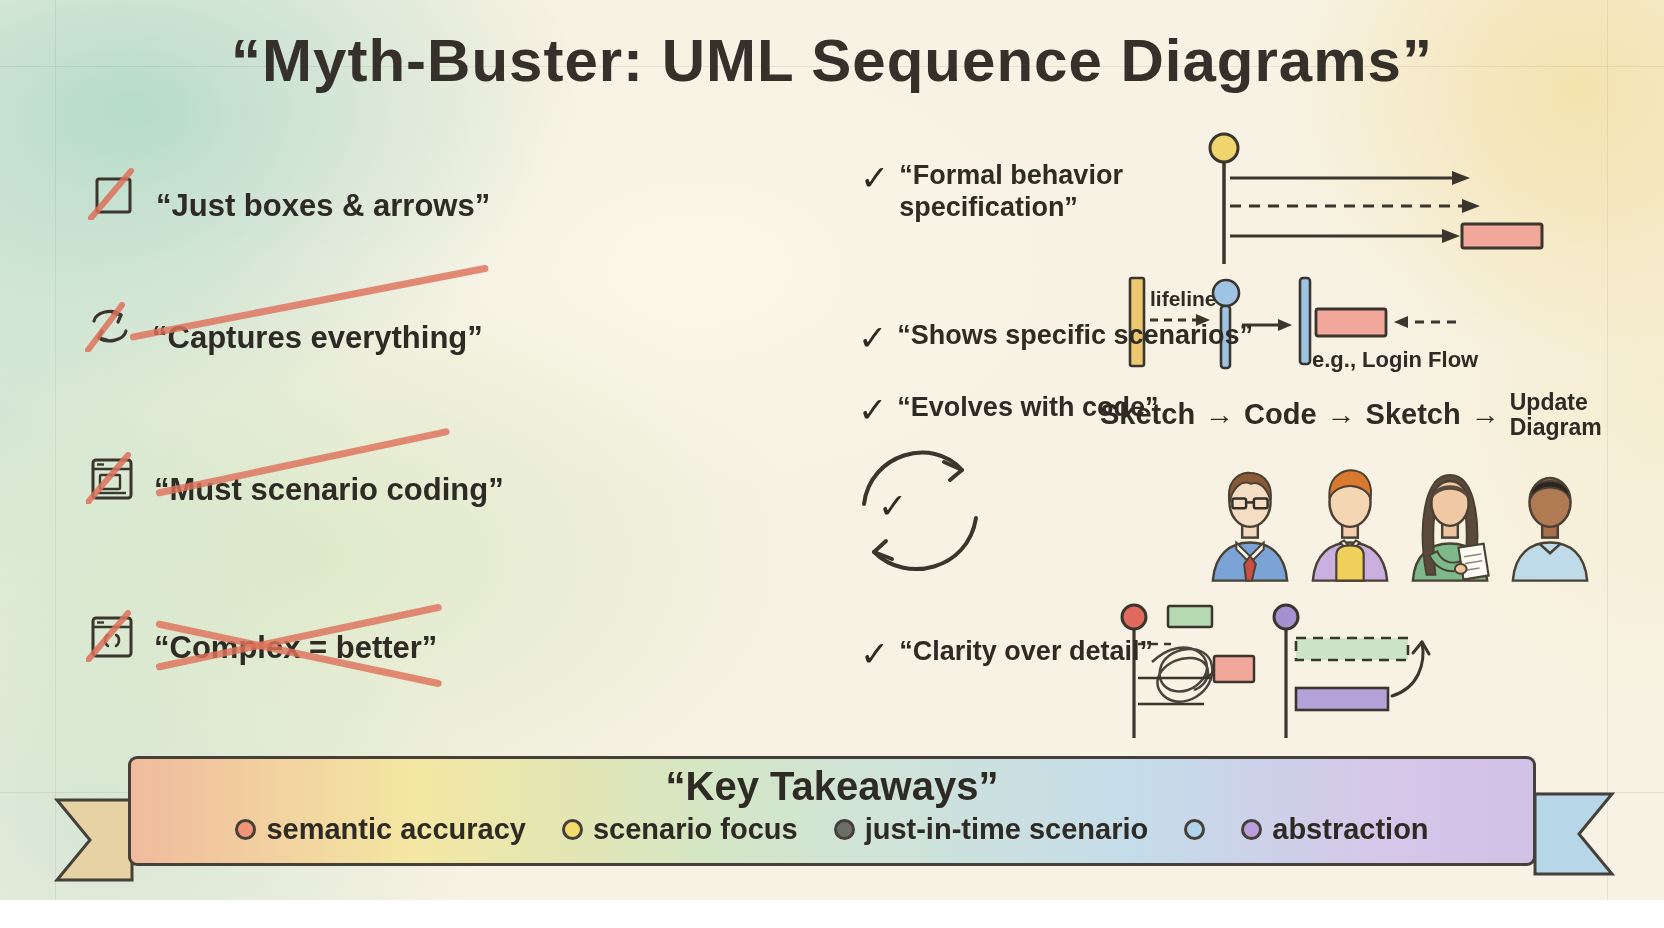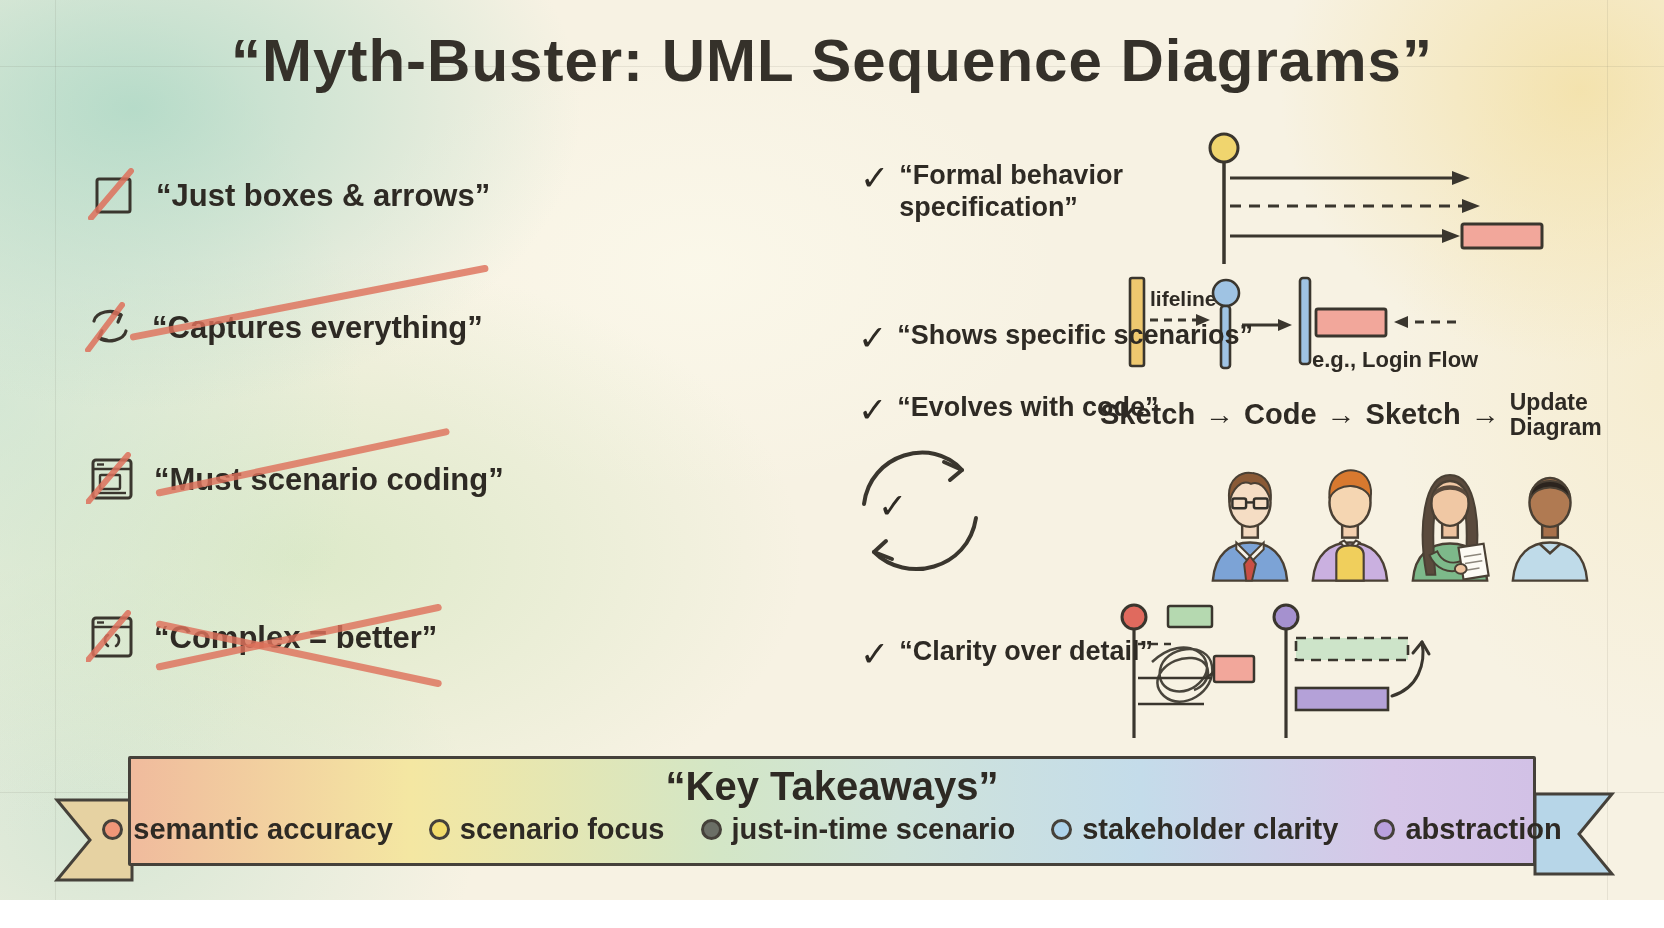--- a/index.html
+++ b/index.html
@@ -13,34 +13,34 @@
       radial-gradient(ellipse 540px 380px at 6% 92%, rgba(186,220,200,.55), rgba(186,220,200,0) 70%),
       radial-gradient(ellipse 430px 390px at 95% 10%, rgba(243,224,165,.85), rgba(243,224,165,0) 70%),
       radial-gradient(ellipse 390px 520px at 100% 42%, rgba(245,232,190,.50), rgba(245,232,190,0) 70%),
       radial-gradient(ellipse 520px 320px at 42% 30%, rgba(251,248,234,.9), rgba(251,248,234,0) 70%);}
   .guide{position:absolute;background:rgba(110,105,90,.12);}
   .guide.v{width:1px;top:0;bottom:0;}
   .guide.h{height:1px;left:0;right:0;}
   .title{position:absolute;top:26px;left:0;width:100%;text-align:center;
     font-size:60px;font-weight:bold;letter-spacing:1px;color:#35312a;margin:0;}
   
-  .myth-row{position:absolute;display:flex;align-items:center;gap:16px;}
+  .myth-row{position:absolute;display:flex;align-items:flex-end;gap:16px;}
   .myth-label{font-size:31px;font-weight:600;color:#2e2a24;white-space:nowrap;}
   .strike-line{position:absolute;height:7px;border-radius:4px;background:#de715c;opacity:.82;transform-origin:left center;}
   
   .truth-row{position:absolute;display:flex;align-items:flex-start;gap:10px;z-index:2;}
   .check{font-size:35px;line-height:1;color:#2e2a24;font-weight:bold;}
   .truth-label{font-size:27px;font-weight:600;color:#2e2a24;line-height:1.18;}
   .abs{position:absolute;}
   .flow{position:absolute;display:flex;align-items:center;gap:10px;font-size:29px;font-weight:600;color:#2e2a24;}
   .flow-last{width:100px;font-size:23px;line-height:1.08;}
   .people{position:absolute;display:flex;gap:12px;}
   
   .banner-band{position:absolute;left:128px;top:756px;width:1408px;height:110px;z-index:3;
-    border:3px solid #45413a;border-radius:2px;box-sizing:border-box;text-align:center;
+    border:3px solid #45413a;border-radius:9px;box-sizing:border-box;text-align:center;
     background:linear-gradient(90deg,#f0bb9d 0%,#f4e7a2 20%,#d3e6c6 42%,#cfe3da 55%,#c4dcea 72%,#d6c6e8 90%,#d2c1e6 100%);}
   .banner-title{margin-top:5px;font-size:40px;font-weight:bold;color:#2e2a24;}
   .bullets{display:flex;justify-content:center;align-items:center;gap:36px;margin-top:4px;}
   .bullet-item{display:flex;align-items:center;gap:10px;font-size:29px;font-weight:600;color:#2e2a24;white-space:nowrap;text-align:center;}
   .bullet-dot{width:15px;height:15px;border:3px solid #45413a;border-radius:50%;flex:0 0 auto;}
   .tail{position:absolute;z-index:2;}
 </style>
 </head>
 <body>
 
@@ -273,21 +273,20 @@
       <span class="bullet-item">
         <span class="bullet-dot" style="background-color: rgb(242, 220, 107);"></span>
         <span>scenario focus</span>
       </span>
       <span class="bullet-item">
         <span class="bullet-dot" style="background-color: rgb(107, 111, 102);"></span>
         <span>just-in-time scenario</span>
       </span>
       <span class="bullet-item">
         <span class="bullet-dot" style="background-color: rgb(174, 211, 234);"></span>
-        <span>stakeholder clarity</span>
       </span>
       <span class="bullet-item">
         <span class="bullet-dot" style="background-color: rgb(185, 160, 221);"></span>
         <span>abstraction</span>
       </span>
     </div>
   </div>
 
 </div>
 

